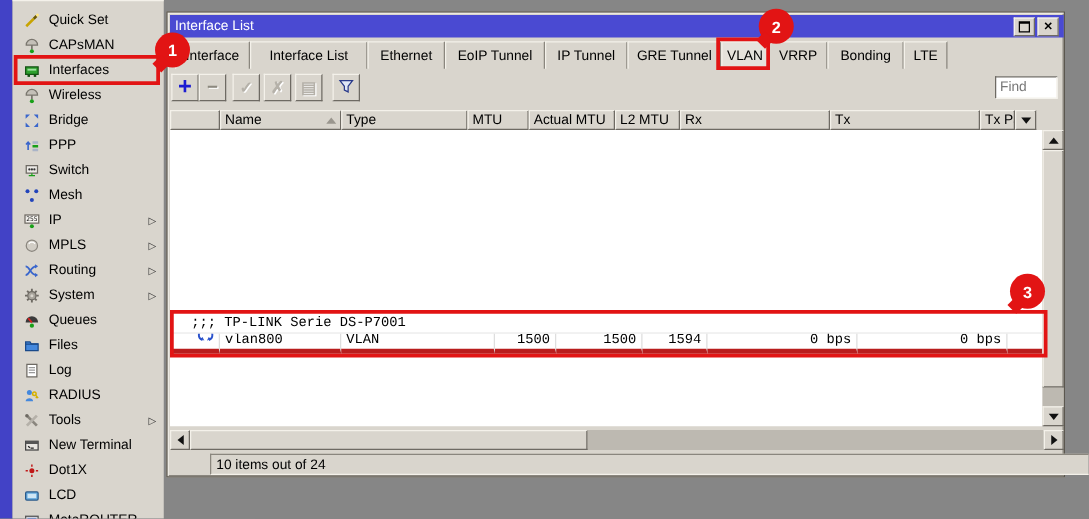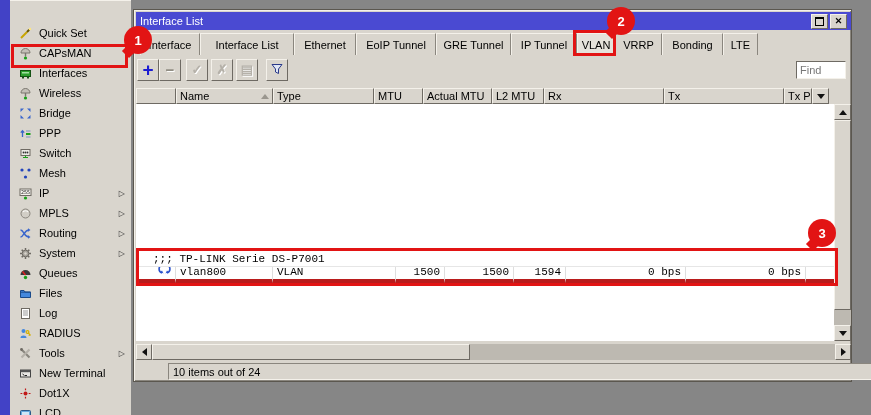--- a/index.html
+++ b/index.html
@@ -2,21 +2,21 @@
 <html><head>
 <meta charset="utf-8">
 <style>
   html,body{margin:0;padding:0;background:#868686;}
   body{font-family:"Liberation Sans",sans-serif;font-size:11px;color:#000;}
   #canvas{position:relative;width:871px;height:415px;overflow:hidden;background:#868686;}
 
   
   .strip{position:absolute;left:0;top:0;width:10px;height:415px;background:#4242c6;}
   .sidebar{position:absolute;left:10px;top:0;width:121px;height:415px;background:#d9d5cd;
-           border-top:1px solid #f4f1ea;box-sizing:border-box;padding-top:22px;}
+           border-top:1px solid #f4f1ea;box-sizing:border-box;padding-top:5px;}
   .side-item{height:20px;display:flex;align-items:center;gap:6px;padding:0 6px 0 8px;cursor:default;}
   .side-item .lbl{white-space:nowrap;}
   .icn{width:15px;height:13px;flex:none;display:inline-flex;align-items:center;justify-content:center;}
   .sub{margin-left:auto;font-size:8px;color:#333;}
 
   
   .win{position:absolute;left:133px;top:9px;width:719px;height:373px;background:#d9d5cd;
        border:1px solid #5b574f;box-sizing:border-box;
        box-shadow:inset 1px 1px 0 #f4f1ea, inset -1px -1px 0 #8a867e;}
   .titlebar{position:absolute;left:2px;top:2px;width:715px;height:18px;background:#4a4ad2;
@@ -338,25 +338,25 @@
         </div>
       <div class="tab" style="width:94px">
           <span>Interface List</span>
         </div>
       <div class="tab" style="width:62px">
           <span>Ethernet</span>
         </div>
       <div class="tab" style="width:80px">
           <span>EoIP Tunnel</span>
         </div>
+      <div class="tab" style="width:66px">
+          <span>IP Tunnel</span>
+        </div>
       <div class="tab" style="width:75px">
           <span>GRE Tunnel</span>
-        </div>
-      <div class="tab" style="width:66px">
-          <span>IP Tunnel</span>
         </div>
       <div class="tab sel" style="width:38px">
           <span>VLAN</span>
         </div>
       <div class="tab" style="width:47px">
           <span>VRRP</span>
         </div>
       <div class="tab" style="width:61px">
           <span>Bonding</span>
         </div>

